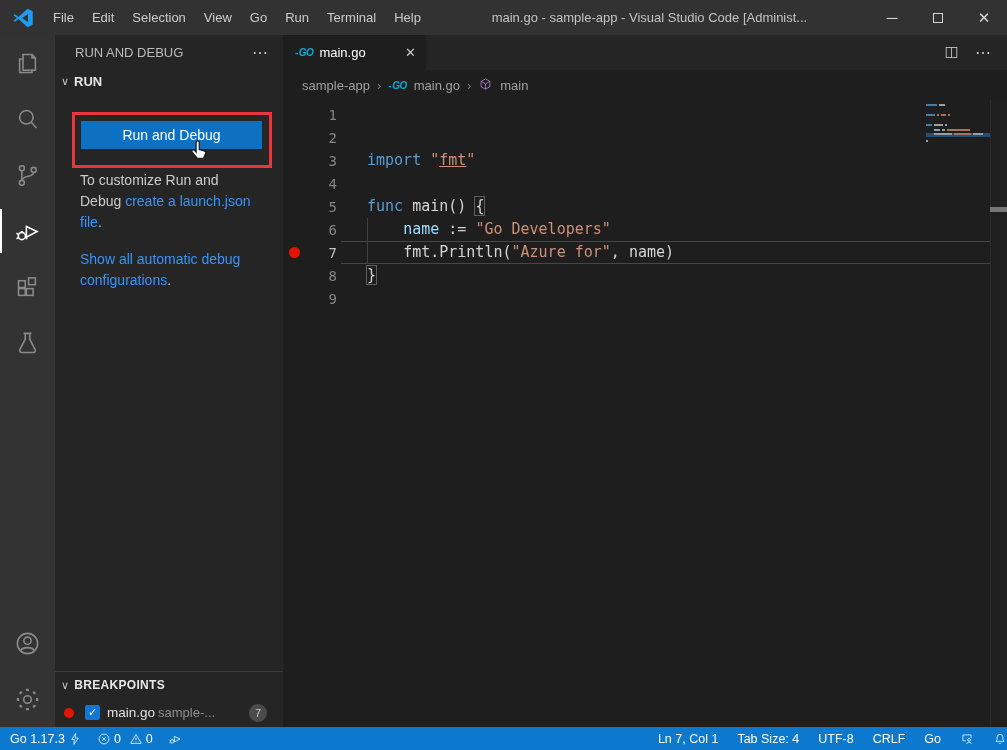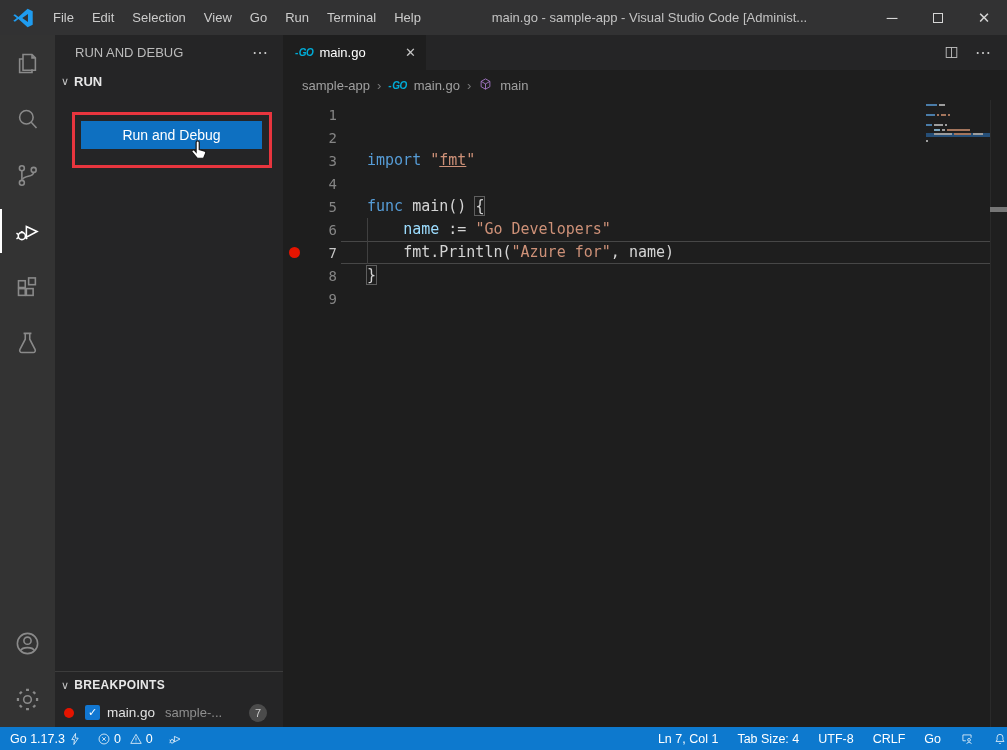--- a/index.html
+++ b/index.html
@@ -37,21 +37,21 @@
   .cursor-hand { position:absolute; left:132px; top:103px; width:27px; height:27px; z-index:7; }
   .sb-hint { position:absolute; left:25px; top:135px; width:172px; font-size:14px; line-height:1.5; color:#cccccc; }
   .sb-hint .para + .para { margin-top:16px; }
   .sb-hint .link { color:#3794ff; cursor:pointer; }
   .bp-section { position:absolute; left:0; right:0; bottom:0; border-top:1px solid #3c3c3c; background:#252526; }
   .bp-header { height:26px; display:flex; align-items:center; padding-left:6px; color:#e7e7e7; font-weight:bold; font-size:12px; letter-spacing:.3px; }
   .bp-row { height:29px; display:flex; align-items:center; padding-left:9px; }
   .bp-dot { width:10px; height:10px; border-radius:50%; background:#e51400; flex:0 0 auto; }
   .bp-check { width:15px; height:15px; background:#1177d2; border-radius:2px; margin-left:11px; display:flex; align-items:center; justify-content:center; color:#fff; font-size:11px; }
   .bp-file { color:#e2e2e2; font-size:13.5px; margin-left:7px; }
-  .bp-path { color:#8f8f8f; font-size:13px; margin-left:10px; }
+  .bp-path { color:#8f8f8f; font-size:13px; margin-left:3px; }
   .bp-badge { margin-left:auto; margin-right:16px; width:18px; height:18px; border-radius:50%; background:#4b4b4b; color:#cccccc; font-size:11px; display:flex; align-items:center; justify-content:center; }
 
   
   .editor-region { flex:1; display:flex; flex-direction:column; background:#1e1e1e; position:relative; }
   .tabbar { height:35px; background:#252526; display:flex; align-items:center; }
   .tab { width:143px; height:35px; background:#1e1e1e; display:flex; align-items:center; padding:0 10px 0 12px; }
   .tab-label { color:#ffffff; font-size:13px; margin-left:6px; }
   .tab-close { margin-left:auto; color:#c5c5c5; font-size:13px; }
   .go-logo { color:#00acd7; font-weight:bold; font-style:italic; font-size:10px; letter-spacing:-.5px; white-space:nowrap; }
   .go-logo::before { content:"-"; font-style:normal; margin-right:1px; }
@@ -194,20 +194,22 @@
       <span>RUN</span>
     </div>
 
     <div class="annotation-box"></div>
     <div class="run-btn">Run and Debug</div>
     <svg class="cursor-hand" viewBox="0 0 24 24">
       <path d="M9.5 2.5 c.9 0 1.4.6 1.4 1.5 v6.2 l4.9 1.5 c.8.3 1.1 1 .8 1.8 L14.8 18 H9 l-4.3-5.2 c-.6-.7-.5-1.5.1-2 .6-.5 1.4-.4 1.9.2 l1.4 1.6 V4 c0-.9.5-1.5 1.4-1.5 z" fill="#ffffff" stroke="#1a1a1a" stroke-width="1.1"></path>
     </svg>
 
     <div class="sb-hint">
+      <div class="para"><span>To customize Run and Debug </span><span class="link">create a launch.json file</span><span>.</span></div>
+      <div class="para"><span class="link">Show all automatic debug configurations</span><span>.</span></div>
     </div>
 
     <div class="bp-section">
       <div class="bp-header">
         <span class="chev">∨</span>
         <span>BREAKPOINTS</span>
       </div>
       <div class="bp-row">
         <span class="bp-dot"></span>
         <span class="bp-check">

